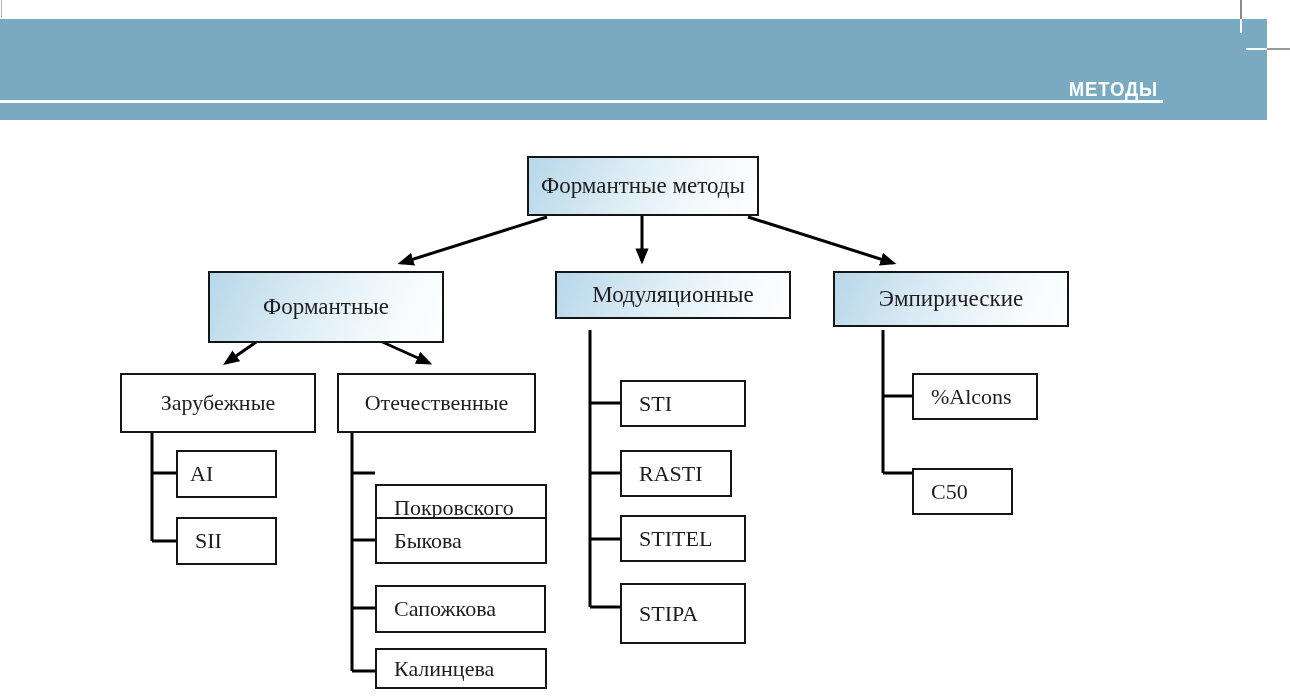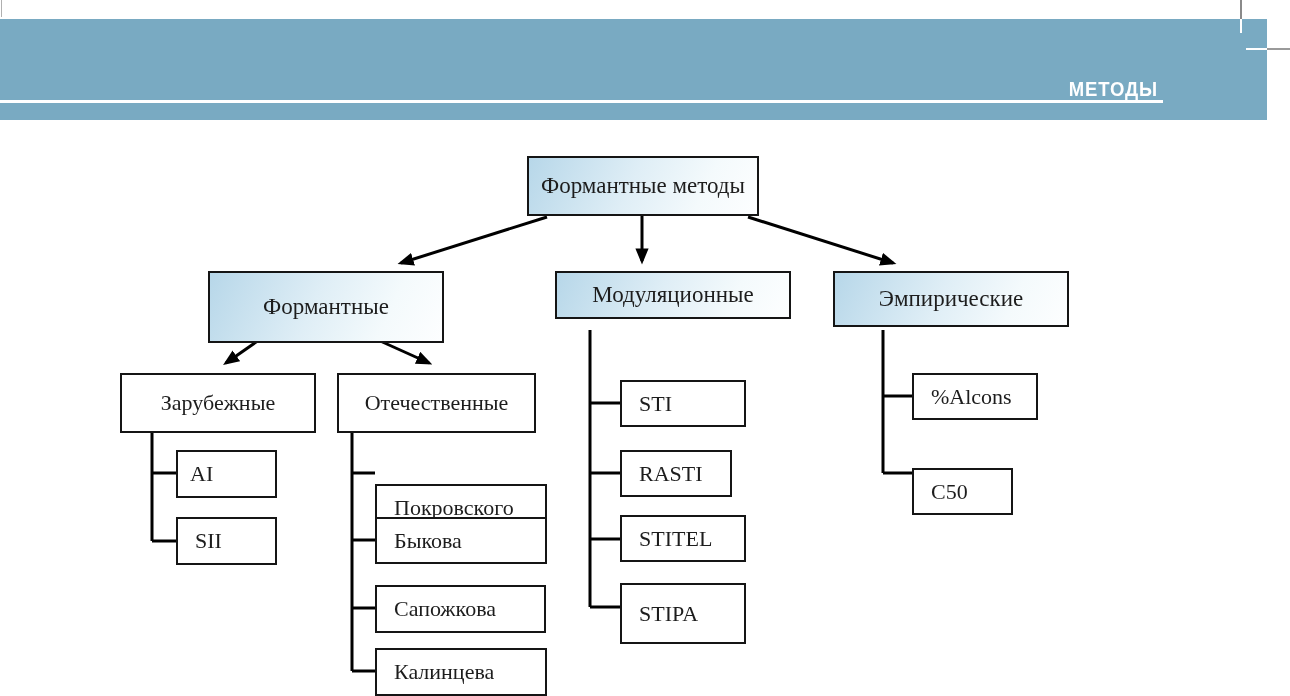--- a/index.html
+++ b/index.html
@@ -77,21 +77,21 @@
 
   <div class="node center" style="left:120px;top:373px;width:196px;height:60px;font-size:22px;">Зарубежные</div>
   <div class="node center" style="left:337px;top:373px;width:199px;height:60px;font-size:22px;">Отечественные</div>
 
   <div class="node leaf" style="left:176px;top:450px;width:101px;height:48px;padding-left:12px;">AI</div>
   <div class="node leaf" style="left:176px;top:517px;width:101px;height:48px;">SII</div>
 
   <div class="node leaf" style="left:375px;top:444px;width:172px;height:47px;margin-top:40px;">Покровского</div>
   <div class="node leaf" style="left:375px;top:517px;width:172px;height:47px;">Быкова</div>
   <div class="node leaf" style="left:375px;top:585px;width:171px;height:48px;">Сапожкова</div>
-  <div class="node leaf" style="left:375px;top:648px;width:172px;height:48px;">Калинцева</div>
+  <div class="node leaf" style="left:375px;top:648px;width:172px;height:41px;">Калинцева</div>
 
   <div class="node leaf" style="left:620px;top:380px;width:126px;height:47px;">STI</div>
   <div class="node leaf" style="left:620px;top:450px;width:112px;height:47px;">RASTI</div>
   <div class="node leaf" style="left:620px;top:515px;width:126px;height:47px;">STITEL</div>
   <div class="node leaf" style="left:620px;top:583px;width:126px;height:61px;">STIPA</div>
 
   <div class="node leaf" style="left:912px;top:373px;width:126px;height:47px;">%Alcons</div>
   <div class="node leaf" style="left:912px;top:468px;width:101px;height:47px;">C50</div>
 
 </div>

